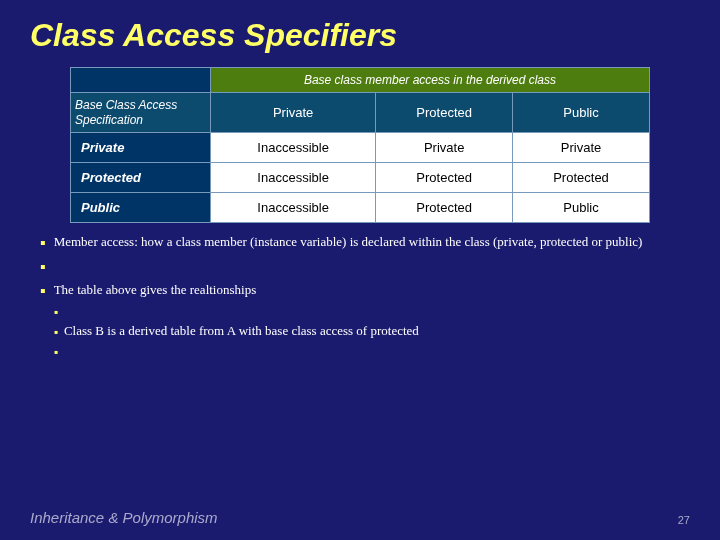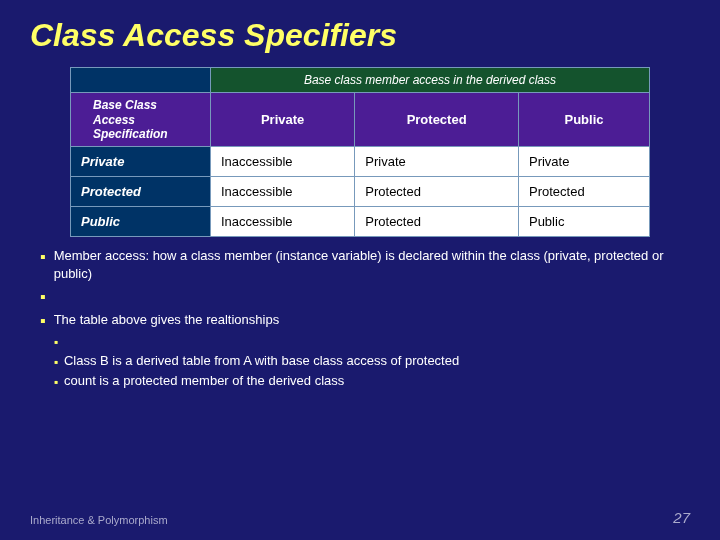--- a/index.html
+++ b/index.html
@@ -37,40 +37,41 @@
       margin-bottom: 10px;
     }
 
     table {
       border-collapse: collapse;
       width: 580px;
       font-size: 13px;
     }
 
     .col-header td {
-      background: #4c1d95;
-      color: #ffffff;
-      font-weight: bold;
-      padding: 5px 22px;
+      background: #0c4a6e;
+      color: #ffffff;
+      font-weight: normal;
+      padding: 5px 4px;
       border: 1px solid #7799bb;
       text-align: center;
     }
 
     .col-header .row-label {
       text-align: left;
       font-style: italic;
       font-size: 12px;
       color: #ffffff;
     }
 
     tbody tr td {
       background: #ffffff;
       color: #000000;
       padding: 7px 10px;
       border: 1px solid #7799bb;
+      text-align: center;
       font-size: 13px;
     }
 
     tbody tr td.row-key {
       background: #003366;
       color: #ffffff;
       font-weight: bold;
       text-align: left;
       font-style: italic;
     }
@@ -90,20 +91,21 @@
     .bullet-sq {
       color: #ffff66;
       font-size: 16px;
       margin-right: 8px;
       flex-shrink: 0;
       margin-top: 1px;
     }
 
     .bullet-text {
       line-height: 1.35;
+      font-family: Liberation Serif, serif;
     }
 
     .sub-bullets {
       margin-top: 3px;
       padding-left: 0;
     }
 
     .sub-bullet-item {
       display: flex;
       align-items: flex-start;
@@ -121,47 +123,47 @@
     .footer {
       display: flex;
       justify-content: space-between;
       align-items: flex-end;
       margin-top: auto;
       padding-top: 6px;
     }
 
     .footer-left {
       color: #aaaacc;
-      font-size: 11px;
+      font-size: 15px;
+      font-style: italic;
     }
 
     .footer-right {
       color: #aaaacc;
-      font-size: 15px;
-      font-style: italic;
+      font-size: 11px;
     }
 
     .merged-header {
       text-align: center;
       font-style: italic;
       font-size: 12px;
     }
   </style>
 </head>
 <body>
 
 <div class="slide">
   <div class="title">Class Access Specifiers</div>
 
   <div class="table-wrapper">
     <table>
       <thead>
         <tr>
           <td class="empty-cell" style="border:1px solid #7799bb; background:#003366;"></td>
-          <td colspan="3" class="merged-header" style="background:#14532d; color:#ffffff; border:1px solid #7799bb; padding:5px 8px;">Base class member access in the derived class</td>
+          <td colspan="3" class="merged-header" style="background:#4d7c0f; color:#ffffff; border:1px solid #7799bb; padding:5px 8px;">Base class member access in the derived class</td>
         </tr>
         <tr class="col-header">
           <td class="row-label" style="font-style:italic; font-size:12px; line-height:1.2; width:140px;">Base Class Access Specification</td>
           <td>Private</td>
           <td>Protected</td>
           <td>Public</td>
         </tr>
       </thead>
       <tbody id="table-body">
       <tr>
@@ -199,21 +201,20 @@
         <div class="bullet-text">The table above gives the realtionships<div class="sub-bullets">
             <div class="sub-bullet-item">
               <span class="sub-bullet-sq">▪</span>
             </div>
             <div class="sub-bullet-item">
               <span class="sub-bullet-sq">▪</span>
               <span>Class B is a derived table from A with base class access of protected</span>
             </div>
             <div class="sub-bullet-item">
               <span class="sub-bullet-sq">▪</span>
-              <span>count is a protected member of the derived class</span>
             </div>
           </div></div>
       </div>
     </div>
 
   <div class="footer">
     <div class="footer-left">Inheritance &amp; Polymorphism</div>
     <div class="footer-right">27</div>
   </div>
 </div>

